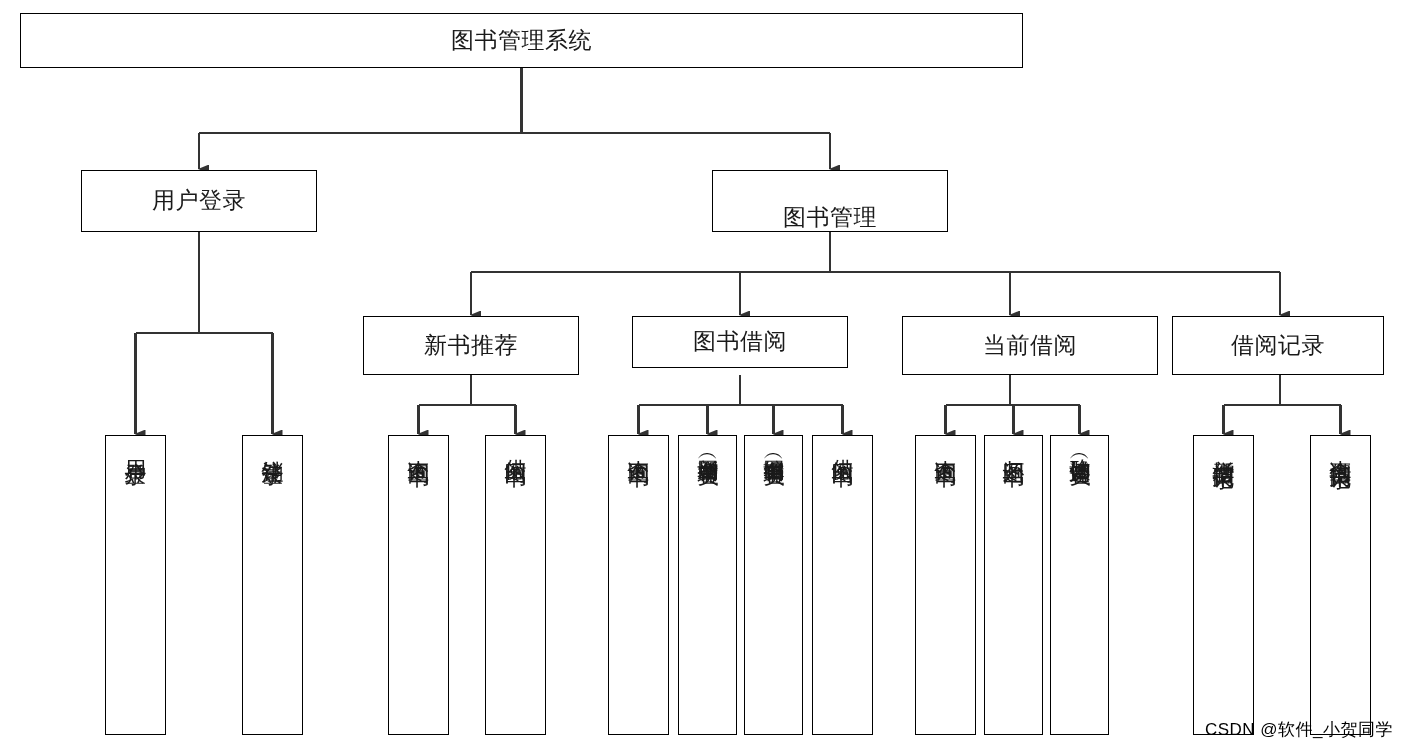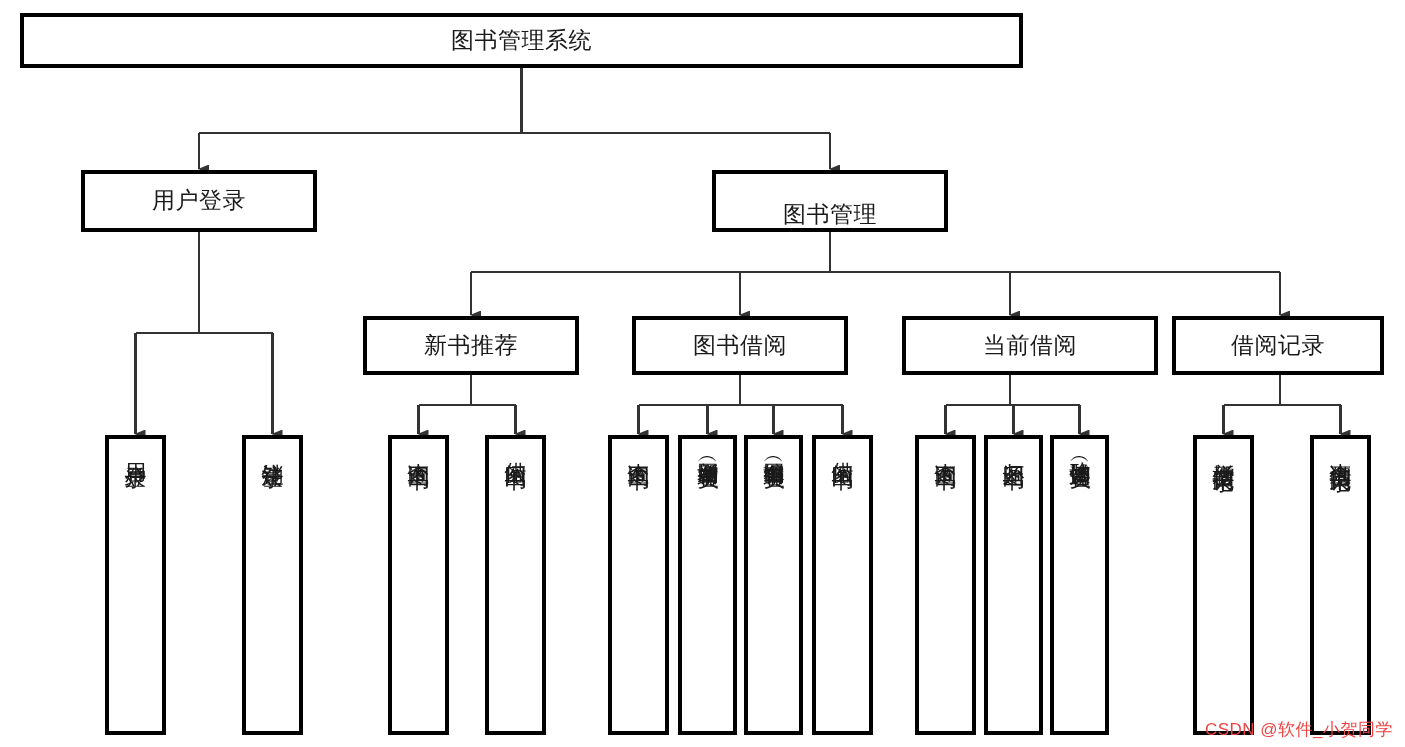--- a/index.html
+++ b/index.html
@@ -23,21 +23,21 @@
     left: 0;
     top: 0;
     width: 1405px;
     height: 747px;
     display: block;
   }
   .node-box {
     position: absolute;
     box-sizing: border-box;
     background: #ffffff;
-    border: 4px solid #000000;
+    border: 1px solid #000000;
     display: flex;
     align-items: center;
     justify-content: center;
     overflow: hidden;
   }
   .node-label {
     color: #1a1a1a;
     text-align: center;
     line-height: 1.12;
     white-space: nowrap;
@@ -66,21 +66,21 @@
   }
   .node-box.vertical.tall-text .node-label {
     font-size: 21px;
     letter-spacing: 1px;
   }
   #watermark {
     position: absolute;
     right: 12px;
     bottom: 6px;
     font-size: 17px;
-    color: #ef4444;
+    color: #000000;
     letter-spacing: 0.5px;
     user-select: none;
     white-space: nowrap;
   }
 </style>
 </head>
 <body>
 
 <div id="diagram-root">
   <svg id="diagram-svg" viewBox="0 0 1405 747" preserveAspectRatio="none" aria-hidden="true">
@@ -132,21 +132,21 @@
       </div>
       <div class="node-box horizontal" style="left: 81px; top: 170px; width: 236px; height: 62px;">
         <span class="node-label">用户登录</span>
       </div>
       <div class="node-box horizontal" style="left: 712px; top: 170px; width: 236px; height: 62px; align-items: flex-end;">
         <span class="node-label">图书管理</span>
       </div>
       <div class="node-box horizontal" style="left: 363px; top: 316px; width: 216px; height: 59px;">
         <span class="node-label">新书推荐</span>
       </div>
-      <div class="node-box horizontal" style="left: 632px; top: 316px; width: 216px; height: 59px;">
+      <div class="node-box horizontal" style="left: 632px; top: 316px; width: 216px; height: 52px;">
         <span class="node-label">图书借阅</span>
       </div>
       <div class="node-box horizontal" style="left: 902px; top: 316px; width: 256px; height: 59px;">
         <span class="node-label">当前借阅</span>
       </div>
       <div class="node-box horizontal" style="left: 1172px; top: 316px; width: 212px; height: 59px;">
         <span class="node-label">借阅记录</span>
       </div>
       <div class="node-box vertical" style="left: 105px; top: 435px; width: 61px; height: 300px;">
         <span class="node-label">用户登录</span>

